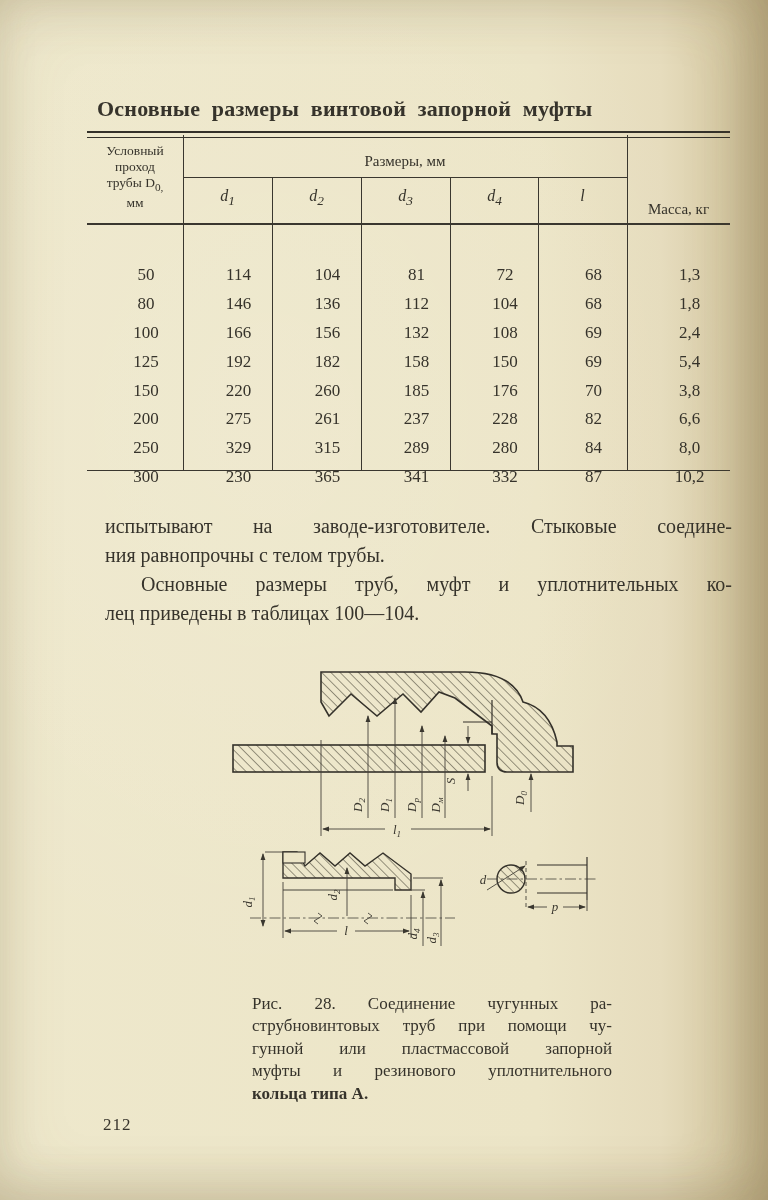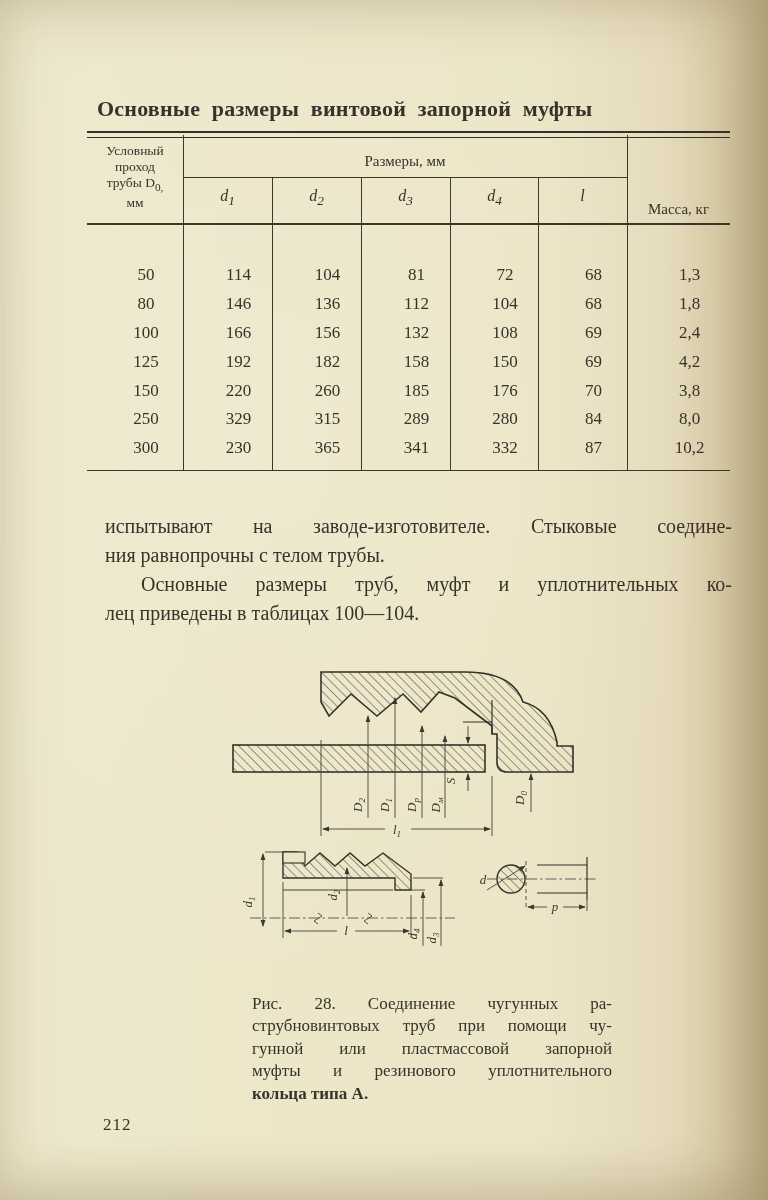--- a/index.html
+++ b/index.html
@@ -118,30 +118,39 @@
           <div class="tcell c5">69</div>
           <div class="tcell c6">2,4</div>
         </div>
         <div class="trow">
           <div class="tcell c0">125</div>
           <div class="tcell c1">192</div>
           <div class="tcell c2">182</div>
           <div class="tcell c3">158</div>
           <div class="tcell c4">150</div>
           <div class="tcell c5">69</div>
-          <div class="tcell c6">4,2</div>
+          <div class="tcell c6">5,4</div>
         </div>
         <div class="trow">
           <div class="tcell c0">150</div>
           <div class="tcell c1">220</div>
           <div class="tcell c2">260</div>
           <div class="tcell c3">185</div>
           <div class="tcell c4">176</div>
           <div class="tcell c5">70</div>
           <div class="tcell c6">3,8</div>
+        </div>
+        <div class="trow">
+          <div class="tcell c0">200</div>
+          <div class="tcell c1">275</div>
+          <div class="tcell c2">261</div>
+          <div class="tcell c3">237</div>
+          <div class="tcell c4">228</div>
+          <div class="tcell c5">82</div>
+          <div class="tcell c6">6,6</div>
         </div>
         <div class="trow">
           <div class="tcell c0">250</div>
           <div class="tcell c1">329</div>
           <div class="tcell c2">315</div>
           <div class="tcell c3">289</div>
           <div class="tcell c4">280</div>
           <div class="tcell c5">84</div>
           <div class="tcell c6">8,0</div>
         </div>

